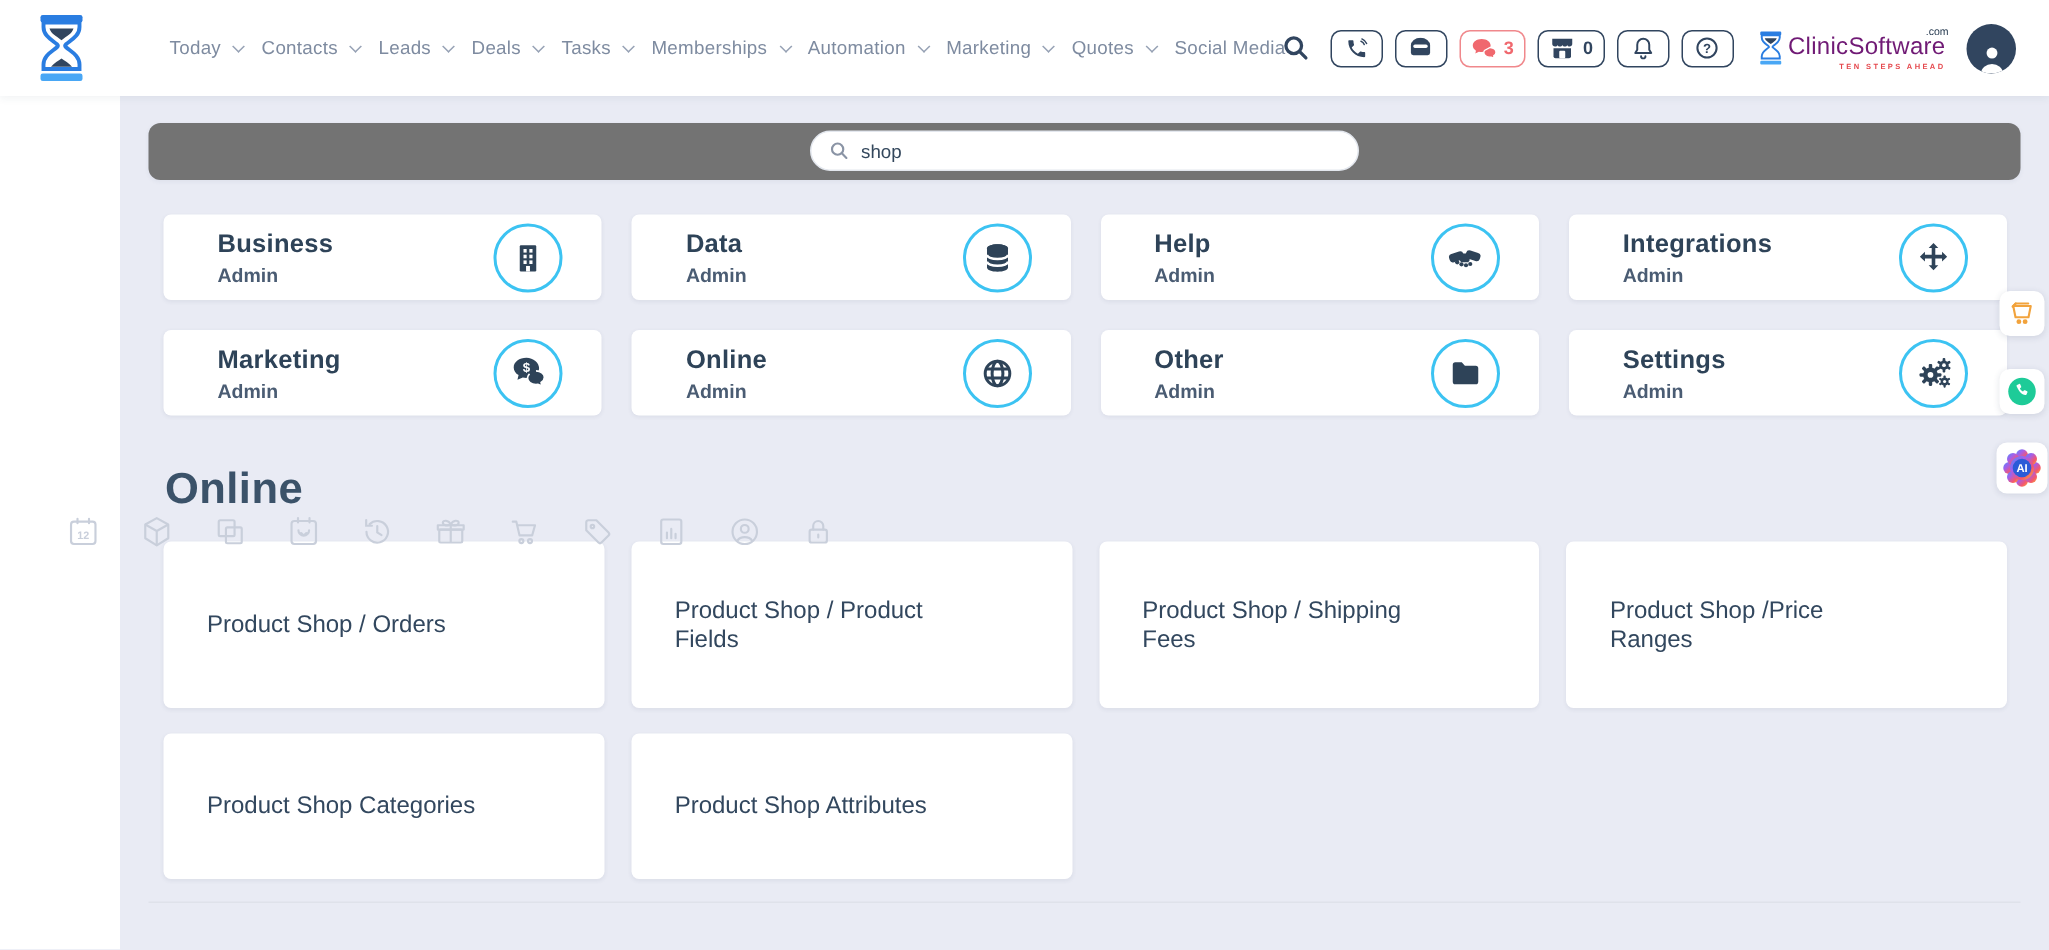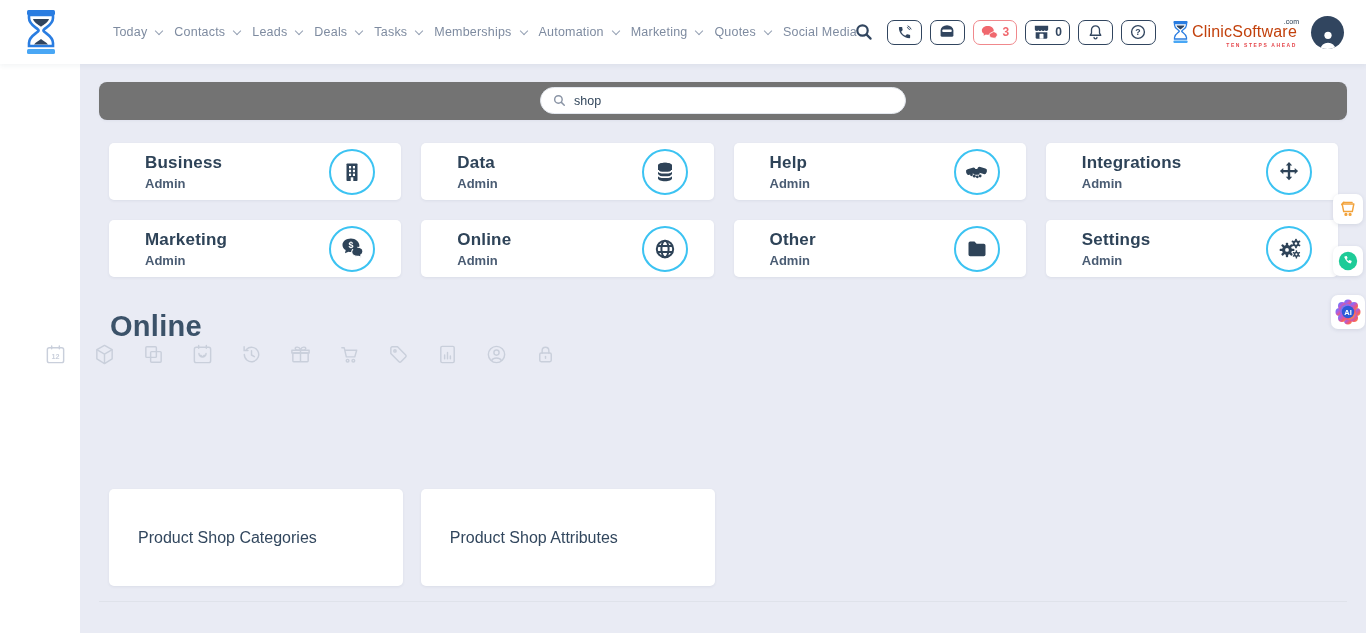--- a/index.html
+++ b/index.html
@@ -17,21 +17,21 @@
           transform:rotate(45deg); margin-top:-3px; }
   .top-right { position:absolute; right:22px; top:0; height:64px; display:flex; align-items:center; gap:8px; }
   .tsearch { width:26px; height:26px; display:flex; align-items:center; justify-content:center; cursor:pointer; margin-right:2px;}
   .tbtn { height:25px; min-width:35px; padding:0 7px; background:#fff; border:1.4px solid #31455f;
           border-radius:7px; display:flex; align-items:center; justify-content:center; gap:5px; cursor:pointer; }
   .tbtn .cnt { font-size:12px; font-weight:bold; color:#31455f; }
   .tbtn.chat { border-color:#f0888c; }
   .tbtn.chat .cnt { color:#f0686e; }
   .brand { display:flex; align-items:center; gap:3px; margin-left:8px; margin-right:6px; cursor:pointer; }
   .brand-text { position:relative; line-height:1; }
-  .brand-name { font-size:16px; color:#c2410c; letter-spacing:.2px; }
+  .brand-name { font-size:16px; color:#701a75; letter-spacing:.2px; }
   .brand-tld { position:absolute; top:-6px; right:-2px; font-size:7px; color:#24384e; }
   .brand-tag { position:absolute; right:0; bottom:-8px; font-size:5px; letter-spacing:1.6px;
                color:#e5484d; font-weight:bold; white-space:nowrap; }
   .avatar { width:33px; height:33px; border-radius:50%; background:#31455f; display:flex;
             align-items:flex-end; justify-content:center; overflow:hidden; cursor:pointer; }
 
   
   .sidebar { position:absolute; left:0; top:64px; width:80px; height:569px; background:#fff;
              display:flex; flex-direction:row; align-items:center; padding-top:12px; gap:26px; z-index:5;padding-left:44px; }
   .side-item { width:24px; height:24px; display:flex; align-items:center; justify-content:center; cursor:pointer; }
@@ -524,20 +524,34 @@
             <circle r="1" fill="#fff"></circle>
           </g>
         </svg>
       </div>
     </div>
 
   </div>
 
   <h1 class="section-title">Online</h1>
 
+  <div class="shop-grid r1">
+    <div class="shop-card">
+      <span class="shop-label">Product Shop / Orders</span>
+    </div>
+    <div class="shop-card">
+      <span class="shop-label">Product Shop / Product Fields</span>
+    </div>
+    <div class="shop-card">
+      <span class="shop-label">Product Shop / Shipping Fees</span>
+    </div>
+    <div class="shop-card">
+      <span class="shop-label">Product Shop /Price Ranges</span>
+    </div>
+  </div>
 
   <div class="shop-grid r2">
     <div class="shop-card">
       <span class="shop-label">Product Shop Categories</span>
     </div>
     <div class="shop-card">
       <span class="shop-label">Product Shop Attributes</span>
     </div>
   </div>
 

